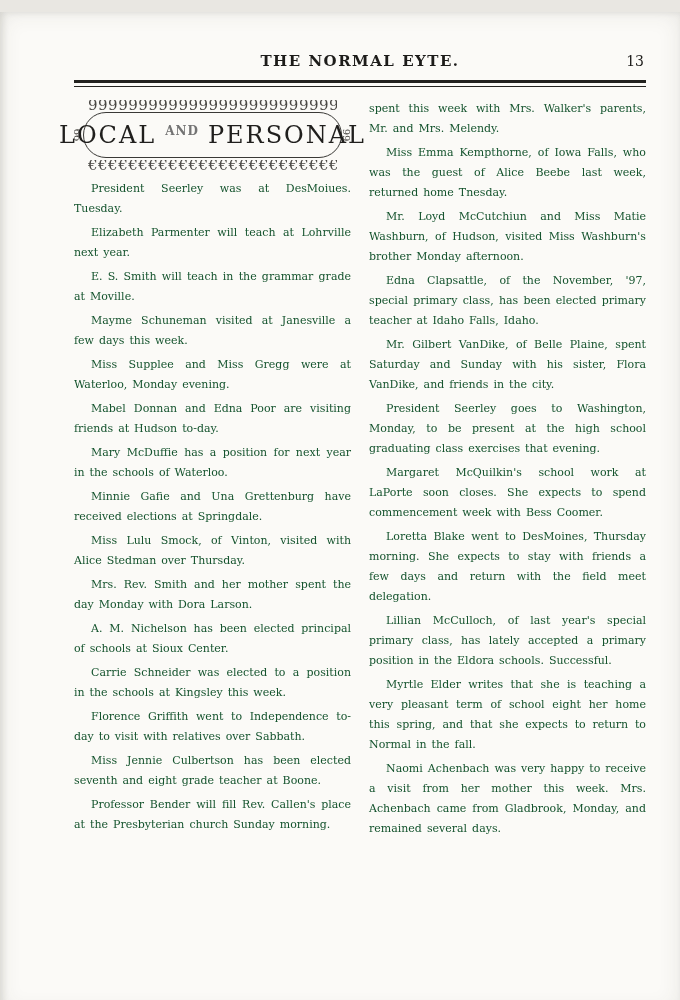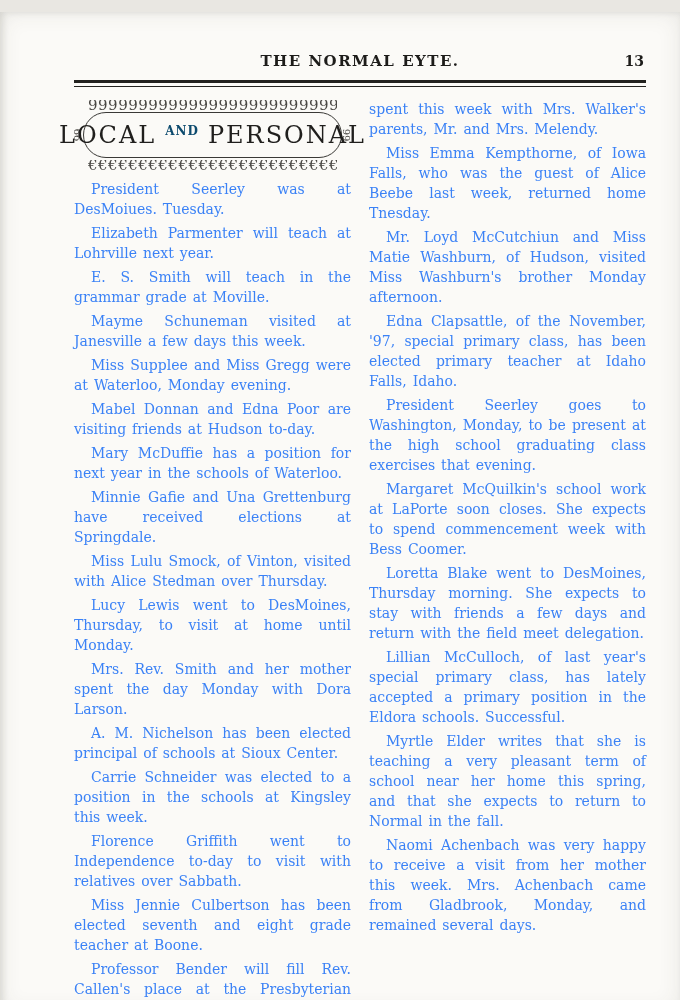--- a/index.html
+++ b/index.html
@@ -30,21 +30,21 @@
     flex: 1;
     text-align: center;
     font-weight: bold;
     font-size: 15px;
     letter-spacing: 1.5px;
     color: #1d1c1a;
   }
   .masthead .pagenum {
     width: 60px;
     text-align: right;
-    font-weight: bold;
+    font-weight: normal;
     font-size: 14px;
     color: #1d1c1a;
   }
   .rule-wrap { margin: 10px 34px 12px 34px; }
   .rule-thick { height: 3px; background: #23221f; }
   .rule-thin  { height: 1px; background: #23221f; margin-top: 3px; }
 
   .columns {
     display: flex;
     padding: 0 34px;
@@ -94,34 +94,34 @@
     font-weight: normal;
     font-size: 24px;
     letter-spacing: 2px;
     color: #201f1d;
   }
   .orn-and {
     font-weight: bold;
     font-size: 12px;
     letter-spacing: 1px;
     margin: 0 9px;
-    color: #0c4a6e;
+    color: #737373;
     position: relative;
     top: -4px;
   }
 
   
   .col p.para {
     margin: 0 0 4px 0;
-    font-size: 14px;
+    font-size: 11px;
     line-height: 20px;
     text-align: justify;
     text-indent: 17px;
     word-spacing: 1.5px;
-    color: #3b82f6;
+    color: #14532d;
   }
   .col p.para.no-indent { text-indent: 0; }
 </style>
 </head>
 <body>
 
 <div class="page">
 
   <div class="masthead">
     <div class="spacer"></div>
@@ -151,39 +151,39 @@
       <div>
           <p class="para">President Seerley was at DesMoiues. Tuesday.</p>
           <p class="para">Elizabeth Parmenter will teach at Lohrville next year.</p>
           <p class="para">E. S. Smith will teach in the grammar grade at Moville.</p>
           <p class="para">Mayme Schuneman visited at Janesville a few days this week.</p>
           <p class="para">Miss Supplee and Miss Gregg were at Waterloo, Monday evening.</p>
           <p class="para">Mabel Donnan and Edna Poor are visiting friends at Hudson to-day.</p>
           <p class="para">Mary McDuffie has a position for next year in the schools of Waterloo.</p>
           <p class="para">Minnie Gafie and Una Grettenburg have received elections at Springdale.</p>
           <p class="para">Miss Lulu Smock, of Vinton, visited with Alice Stedman over Thursday.</p>
-          <p class="para">Lucy Lewis went to DesMoines, Thursday, to visit at home until Monday.</p>
           <p class="para">Mrs. Rev. Smith and her mother spent the day Monday with Dora Larson.</p>
           <p class="para">A. M. Nichelson has been elected principal of schools at Sioux Center.</p>
           <p class="para">Carrie Schneider was elected to a position in the schools at Kingsley this week.</p>
           <p class="para">Florence Griffith went to Independence to-day to visit with relatives over Sabbath.</p>
           <p class="para">Miss Jennie Culbertson has been elected seventh and eight grade teacher at Boone.</p>
           <p class="para">Professor Bender will fill Rev. Callen's place at the Presbyterian church Sunday morning.</p>
         </div>
     </div>
 
     <div class="col">
       <div>
           <p class="para no-indent">spent this week with Mrs. Walker's parents, Mr. and Mrs. Melendy.</p>
           <p class="para">Miss Emma Kempthorne, of Iowa Falls, who was the guest of Alice Beebe last week, returned home Tnesday.</p>
           <p class="para">Mr. Loyd McCutchiun and Miss Matie Washburn, of Hudson, visited Miss Washburn's brother Monday afternoon.</p>
           <p class="para">Edna Clapsattle, of the November, '97, special primary class, has been elected primary teacher at Idaho Falls, Idaho.</p>
+          <p class="para">Mr. Gilbert VanDike, of Belle Plaine, spent Saturday and Sunday with his sister, Flora VanDike, and friends in the city.</p>
           <p class="para">President Seerley goes to Washington, Monday, to be present at the high school graduating class exercises that evening.</p>
           <p class="para">Margaret McQuilkin's school work at LaPorte soon closes.  She expects to spend commencement week with Bess Coomer.</p>
           <p class="para">Loretta Blake went to DesMoines, Thursday morning.  She expects to stay with friends a few days and return with the field meet delegation.</p>
           <p class="para">Lillian McCulloch, of last year's special primary class, has lately accepted a primary position in the Eldora schools.  Successful.</p>
-          <p class="para">Myrtle Elder writes that she is teaching a very pleasant term of school near her home this spring, and that she expects to return to Normal in the fall.</p>
+          <p class="para">Myrtle Elder writes that she is teaching a very pleasant term of school eight her home this spring, and that she expects to return to Normal in the fall.</p>
           <p class="para">Naomi Achenbach was very happy to receive a visit from her mother this week. Mrs. Achenbach came from Gladbrook, Monday, and remained several days.</p>
         </div>
     </div>
 
   </div>
 </div>
 
 </body></html>

